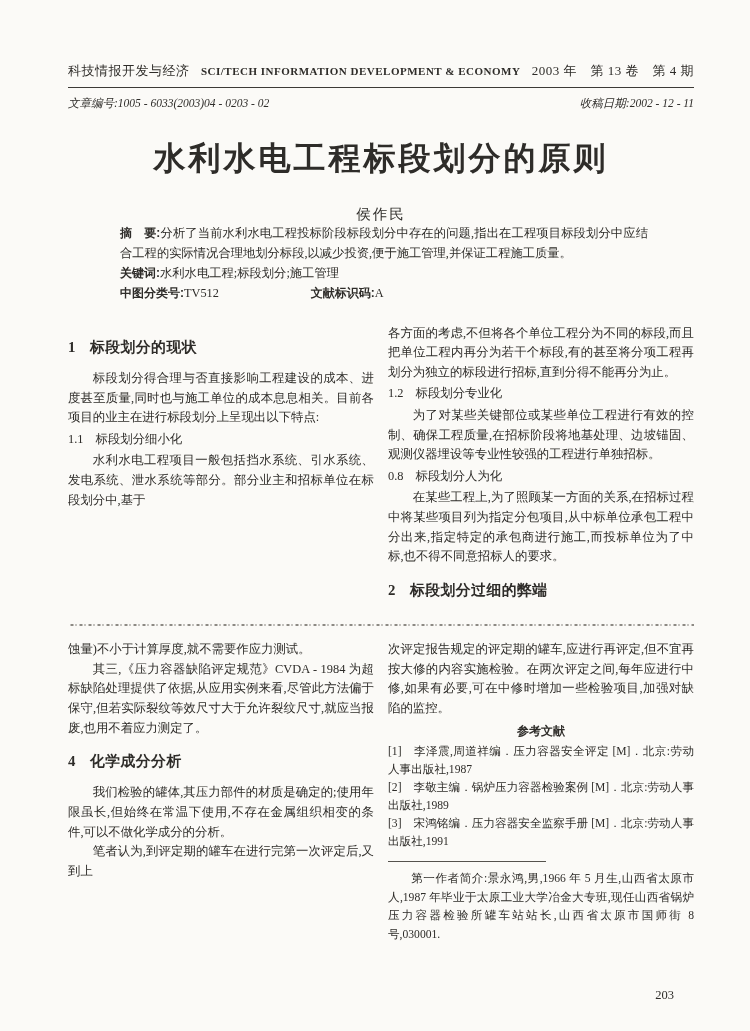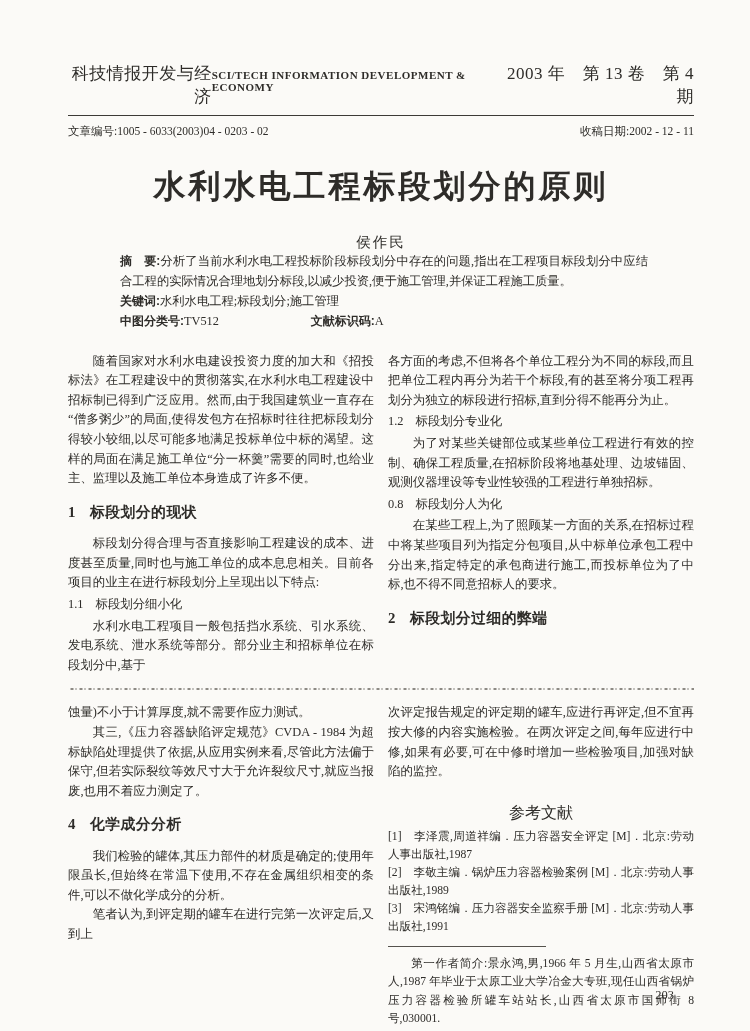--- a/index.html
+++ b/index.html
@@ -17,26 +17,26 @@
     box-sizing:border-box;
     padding:62px 56px 0 68px;
     overflow:hidden;
   }
   
   .jheader{
     display:flex;justify-content:space-between;align-items:baseline;
     font-size:11.5px;letter-spacing:.5px;
     padding-bottom:7px;
   }
-  .jheader .cn{font-size:17px;text-align:right;}
+  .jheader .cn{font-size:13px;}
   .jheader .en{font-family:"Liberation Serif",serif;font-size:11px;font-weight:bold;}
   .hrule{border:none;border-top:1.4px solid #3c3a36;margin:0 0 8px 0;}
   .meta-row{
     display:flex;justify-content:space-between;
-    font-size:11.5px;margin-bottom:26px;
+    font-size:11.5px;margin-bottom:26px;font-style:italic;
   }
   
   .title{
     text-align:center;
     font-size:32px;
     letter-spacing:3px;
     font-weight:600;
     margin:6px 0 24px 0;
   }
   .author{
@@ -62,23 +62,23 @@
   .h-sub{margin:2px 0;text-indent:0;}
   .h-sub .no{margin-right:12px;}
   
   .wavy{
     margin:10px 0 12px 0;height:6px;
     background:repeating-linear-gradient(90deg,#8d8a84 0 3px,transparent 3px 5px,#8d8a84 5px 6px,transparent 6px 9px);
     background-size:9px 1.5px;background-repeat:repeat-x;background-position:center;
   }
   
   .ref-title{
-    text-align:center;font-weight:normal;
+    text-align:center;font-weight:bold;
     font-family:"Liberation Sans",sans-serif;
-    font-size:16px;margin:18px 0 3px 0;
+    font-size:12px;margin:3px 0 3px 0;
   }
   .ref{font-size:11.6px;line-height:1.55;text-align:justify;margin:0;}
   .ref .tag{margin-right:12px;}
   .bio-sep{border:none;border-top:1px solid #55524d;width:158px;margin:10px 0 8px 0;}
   .bio{font-size:11.6px;line-height:1.6;text-align:justify;text-indent:2em;margin:0;}
   
   .pageno{
     position:absolute;right:76px;bottom:28px;
     font-size:12.5px;
   }
@@ -106,21 +106,20 @@
     <p class="p noindent" style="margin:0"><span class="lbl">摘　要:</span><span>分析了当前水利水电工程投标阶段标段划分中存在的问题,指出在工程项目标段划分中应结合工程的实际情况合理地划分标段,以减少投资,便于施工管理,并保证工程施工质量。</span></p>
     <p class="p noindent" style="margin:0"><span class="lbl">关键词:</span><span>水利水电工程;标段划分;施工管理</span></p>
     <div class="abs-meta">
       <span><span class="lbl">中图分类号:</span><span>TV512</span></span>
       <span><span class="lbl">文献标识码:</span><span>A</span></span>
     </div>
   </div>
 
   <div class="cols">
     <div class="col">
-      <p class="p">随着国家对水利水电建设投资力度的加大和《招投标法》在工程建设中的贯彻落实,在水利水电工程建设中招标制已得到广泛应用。然而,由于我国建筑业一直存在“僧多粥少”的局面,使得发包方在招标时往往把标段划分得较小较细,以尽可能多地满足投标单位中标的渴望。这样的局面在满足施工单位“分一杯羹”需要的同时,也给业主、监理以及施工单位本身造成了许多不便。</p>
       <div class="h-big"><span class="no">1</span><span>标段划分的现状</span></div>
       <p class="p">标段划分得合理与否直接影响工程建设的成本、进度甚至质量,同时也与施工单位的成本息息相关。目前各项目的业主在进行标段划分上呈现出以下特点:</p>
       <p class="p h-sub"><span class="no">1.1</span><span>标段划分细小化</span></p>
       <p class="p">水利水电工程项目一般包括挡水系统、引水系统、发电系统、泄水系统等部分。部分业主和招标单位在标段划分中,基于</p>
     </div>
     <div class="col">
       <p class="p noindent">各方面的考虑,不但将各个单位工程分为不同的标段,而且把单位工程内再分为若干个标段,有的甚至将分项工程再划分为独立的标段进行招标,直到分得不能再分为止。</p>
       <p class="p h-sub"><span class="no">1.2</span><span>标段划分专业化</span></p>
       <p class="p">为了对某些关键部位或某些单位工程进行有效的控制、确保工程质量,在招标阶段将地基处理、边坡锚固、观测仪器埋设等专业性较强的工程进行单独招标。</p>
       <p class="p h-sub"><span class="no">0.8</span><span>标段划分人为化</span></p>

